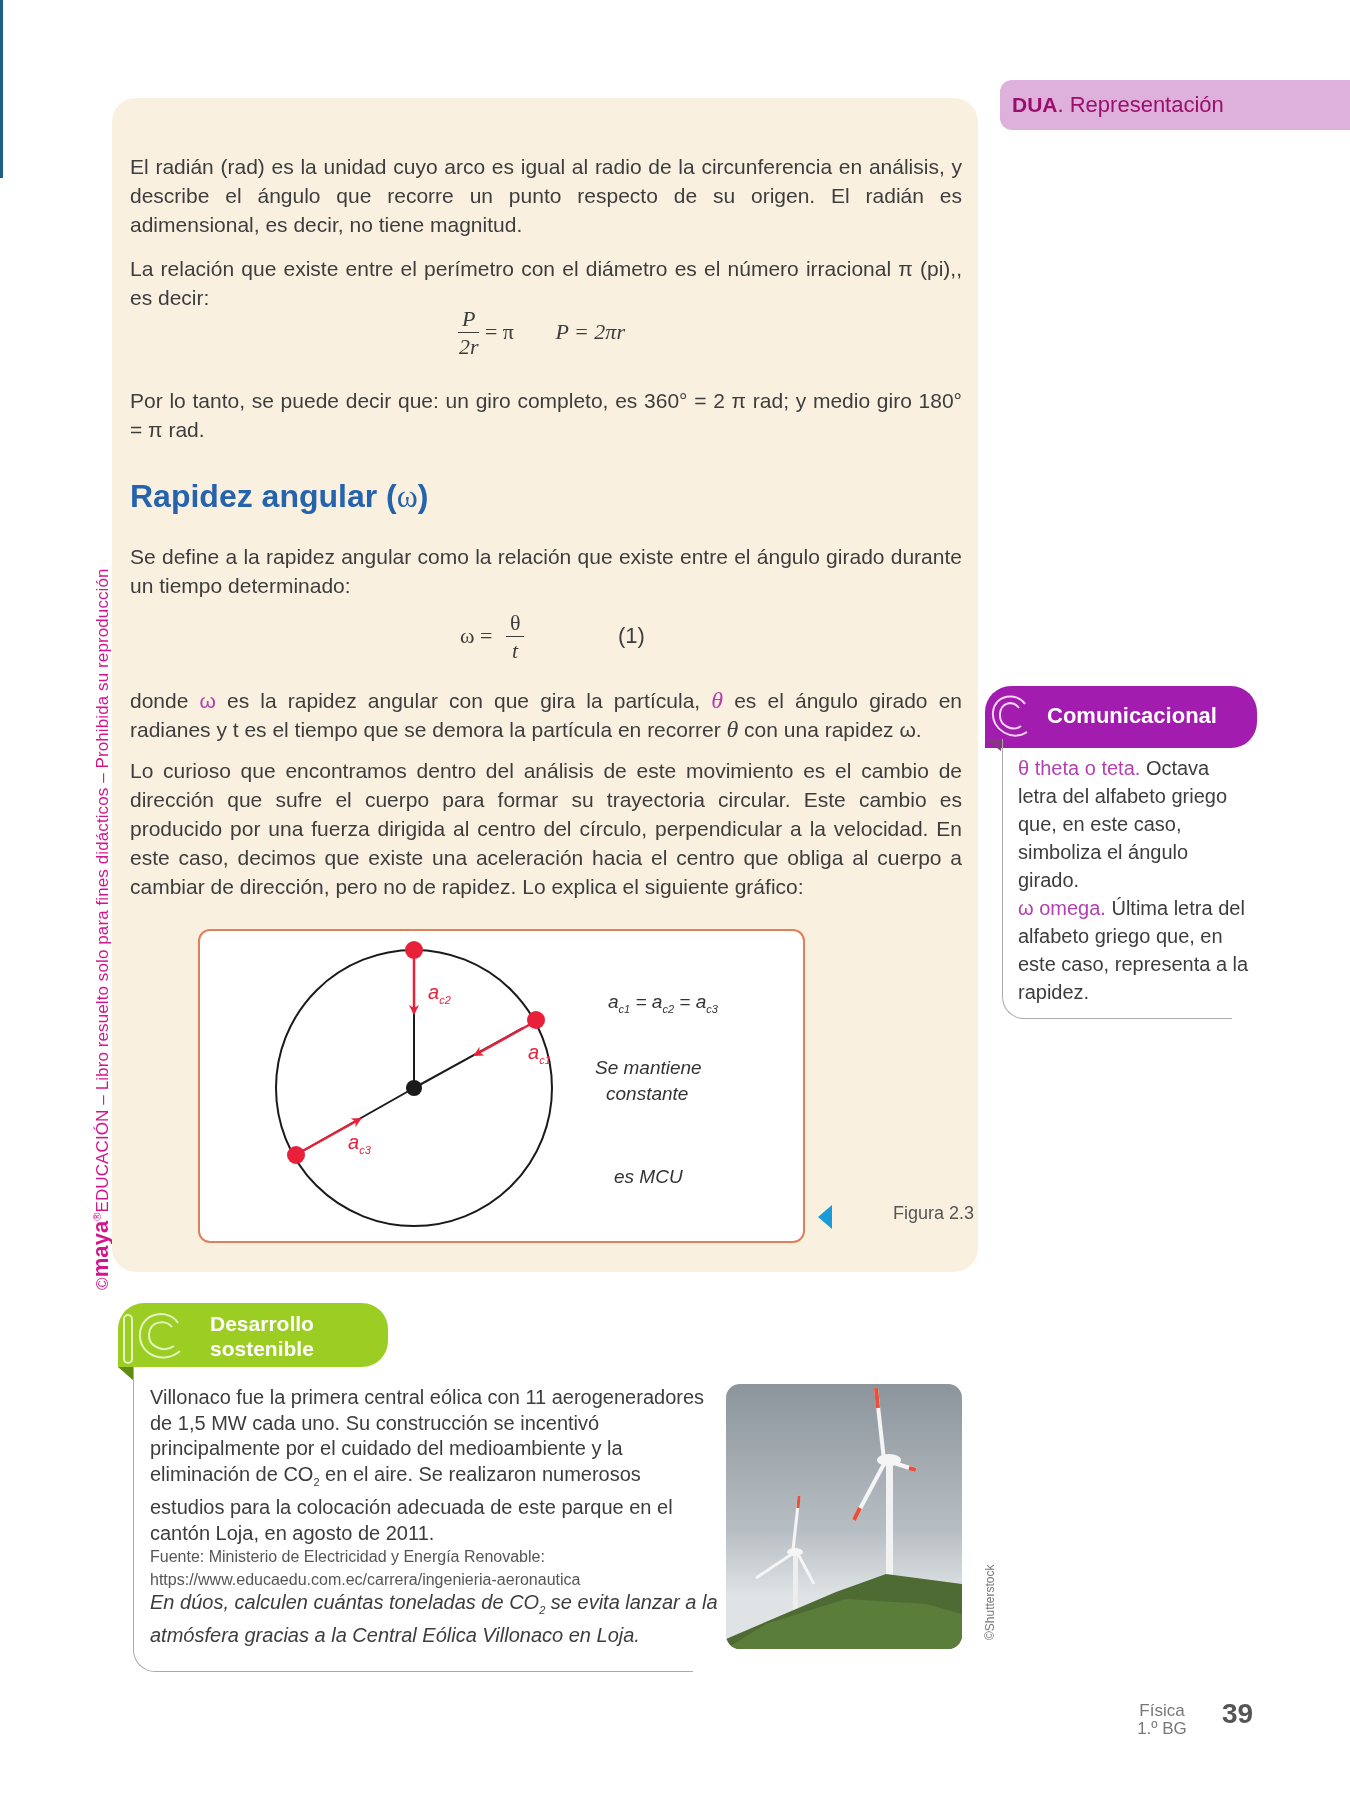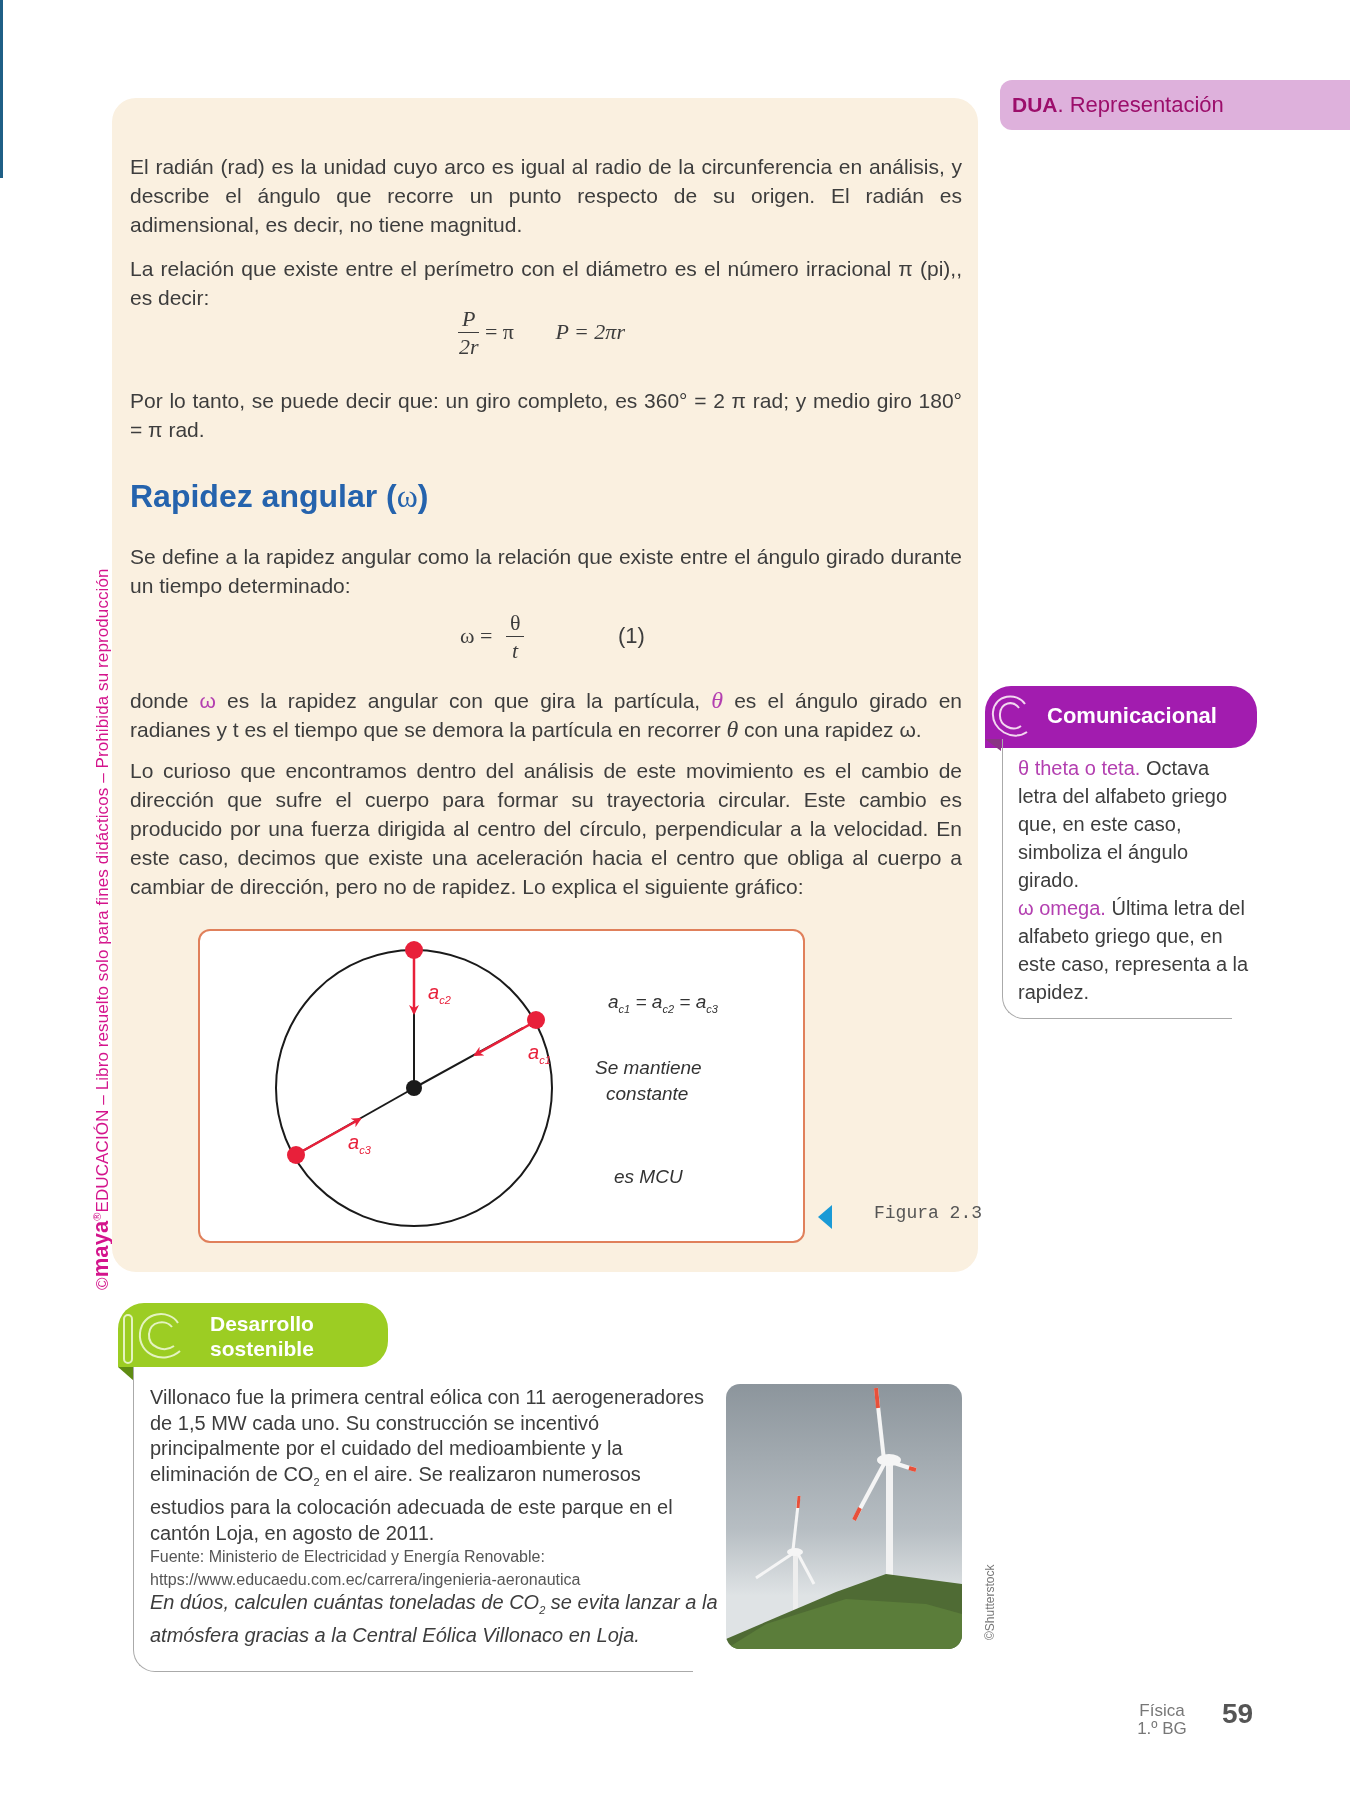--- a/index.html
+++ b/index.html
@@ -175,21 +175,21 @@
   <span class="fig-text" style="left:328px; top:110px; color:#e8203a; font-size:20px;"><span>a</span><sub>c1</sub></span>
   <span class="fig-text" style="left:148px; top:200px; color:#e8203a; font-size:20px;"><span>a</span><sub>c3</sub></span>
   <span class="fig-text" style="left:408px; top:60px;">
     <span>a</span><sub>c1</sub><span> = </span><span>a</span><sub>c2</sub><span> = </span><span>a</span><sub>c3</sub>
   </span>
   <span class="fig-text" style="left:395px; top:126px;">Se mantiene</span>
   <span class="fig-text" style="left:406px; top:152px;">constante</span>
   <span class="fig-text" style="left:414px; top:215px;margin-top:20px;">es MCU</span>
 </div>
 <div class="caption-arrow"></div>
-<span class="fig-caption" style="left:874px;font-family:Liberation Mono, monospace;">Figura 2.3</span>
+<span class="fig-caption" style="left:893px;">Figura 2.3</span>
 
 <div class="com-tab">
   <svg width="48" height="58" viewBox="0 0 48 58" style="position:absolute; left:2px; top:4px;">
     <path d="M38 14 C30 2 8 4 6 22 C4 40 26 52 40 42" fill="none" stroke="#f3d7f0" stroke-width="2"></path>
     <path d="M32 18 C26 10 14 12 13 24 C12 36 26 42 34 36" fill="none" stroke="#f3d7f0" stroke-width="2"></path>
   </svg>
   <span class="com-tab-label">Comunicacional</span>
 </div>
 <div class="com-fold"></div>
 <div class="com-body"></div>
@@ -246,13 +246,13 @@
     <path d="M0 265 L0 255 L110 208 L160 190 L236 200 L236 265 Z" fill="#4f6b34"></path>
     <path d="M0 265 L40 240 L120 215 L200 220 L236 230 L236 265 Z" fill="#5b7d3a"></path>
   </svg>
 </div>
 <span class="photo-credit">©Shutterstock</span>
 
 <div class="footer-subject">
   <span>Física</span><br>
   <span>1.º BG</span>
 </div>
-<span class="footer-page">59</span>
+<span class="footer-page">39</span>
 
 </body></html>

